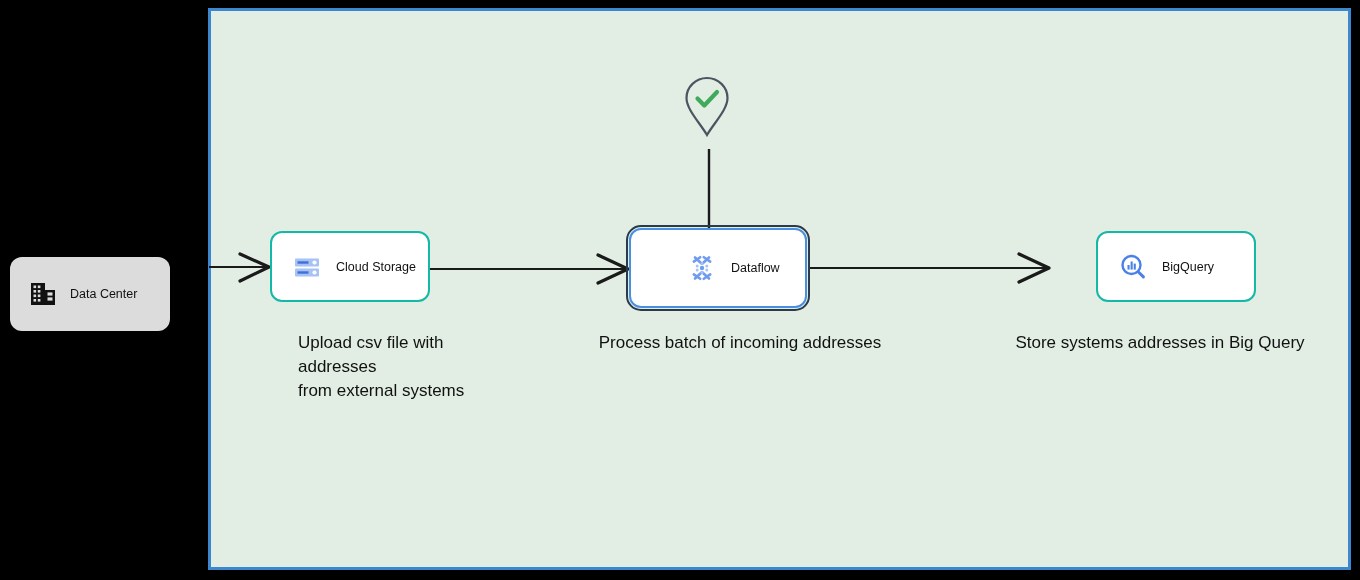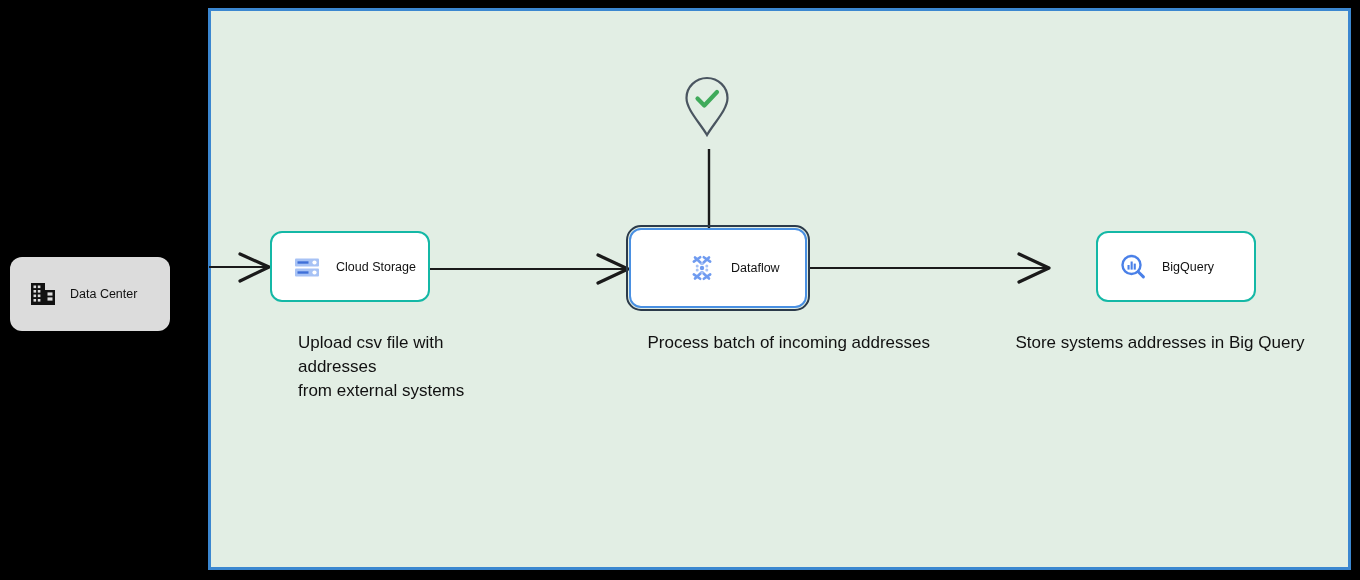--- a/index.html
+++ b/index.html
@@ -244,16 +244,16 @@
 
   <div class="api">
     <svg class="pin" viewBox="0 0 46 62" xmlns="http://www.w3.org/2000/svg">
       <path d="M23 2 C11.6 2 2.5 11 2.5 22 C2.5 33.5 16 47 23 59 C30 47 43.5 33.5 43.5 22 C43.5 11 34.4 2 23 2 Z" fill="none" stroke="#4a5560" stroke-width="2.2"></path>
       <polyline points="13.5,22.5 20.3,29.5 33,16" fill="none" stroke="#3faa5a" stroke-width="4.2" stroke-linecap="round" stroke-linejoin="round"></polyline>
     </svg>
   </div>
 
   <div class="caption" id="cap-storage" style="white-space: pre-line;">Upload csv file with addresses
 from external systems</div>
-  <div class="caption" id="cap-dataflow" style="white-space: pre-line; text-align: right;">Process batch of incoming addresses</div>
+  <div class="caption" id="cap-dataflow" style="white-space: pre-line;">Process batch of incoming addresses</div>
   <div class="caption" id="cap-bigquery" style="white-space: pre-line;">Store systems addresses in Big Query</div>
 
 </div>
 
 </body></html>

